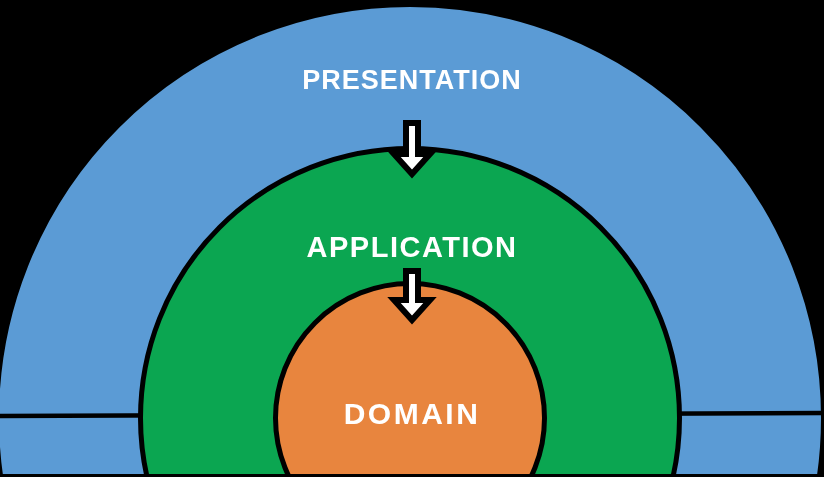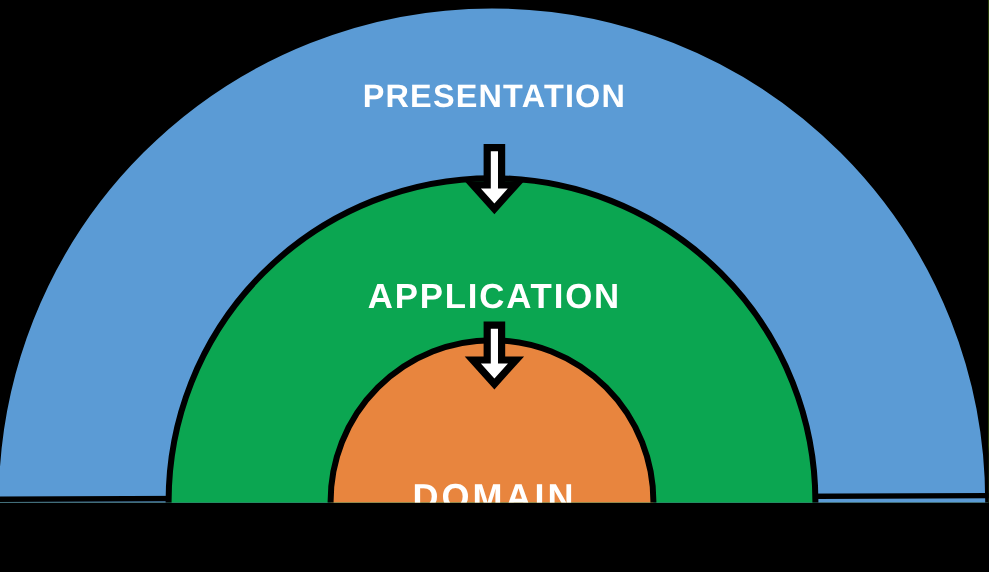--- a/index.html
+++ b/index.html
@@ -3,22 +3,22 @@
 <meta charset="utf-8">
 <style>
   html, body {
     margin: 0;
     padding: 0;
     background: #000000;
   }
   .stage {
     position: relative;
     width: 824px;
-    height: 419px;
-    background: #84cc16;
+    height: 477px;
+    background: #a16207;
     overflow: hidden;
     font-family: "Liberation Sans", sans-serif;
   }
   svg text {
     fill: #ffffff;
     font-weight: 700;
     font-family: "Liberation Sans", sans-serif;
   }
   .label-presentation { font-size: 27px; letter-spacing: 1px; }
   .label-application  { font-size: 29px; letter-spacing: 1.5px; }

